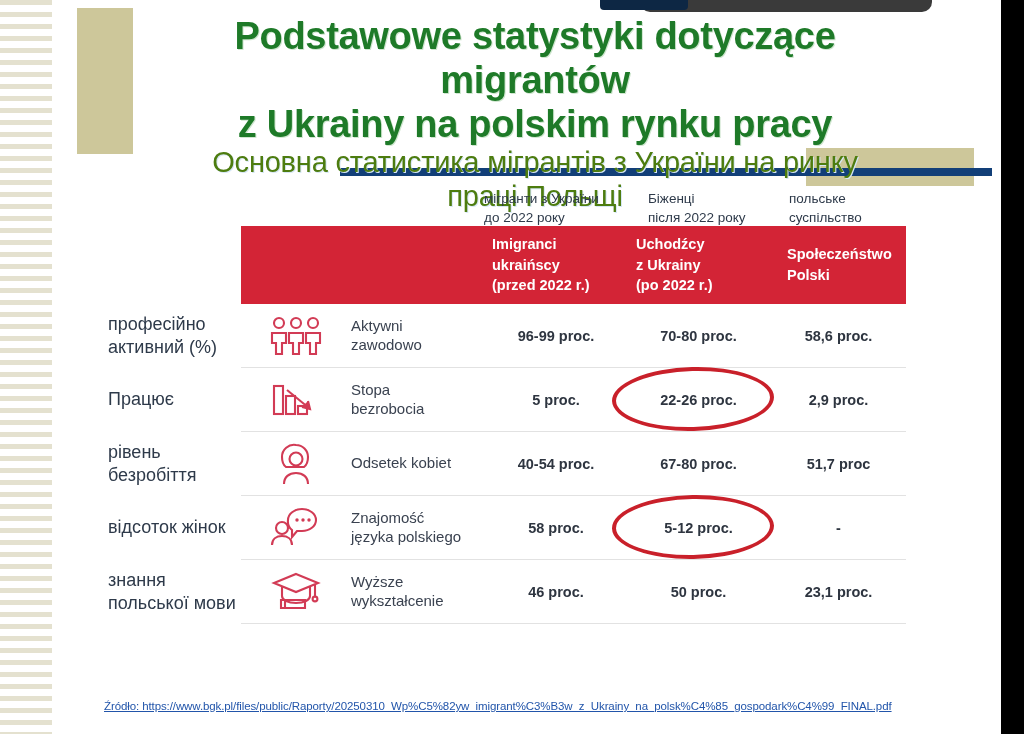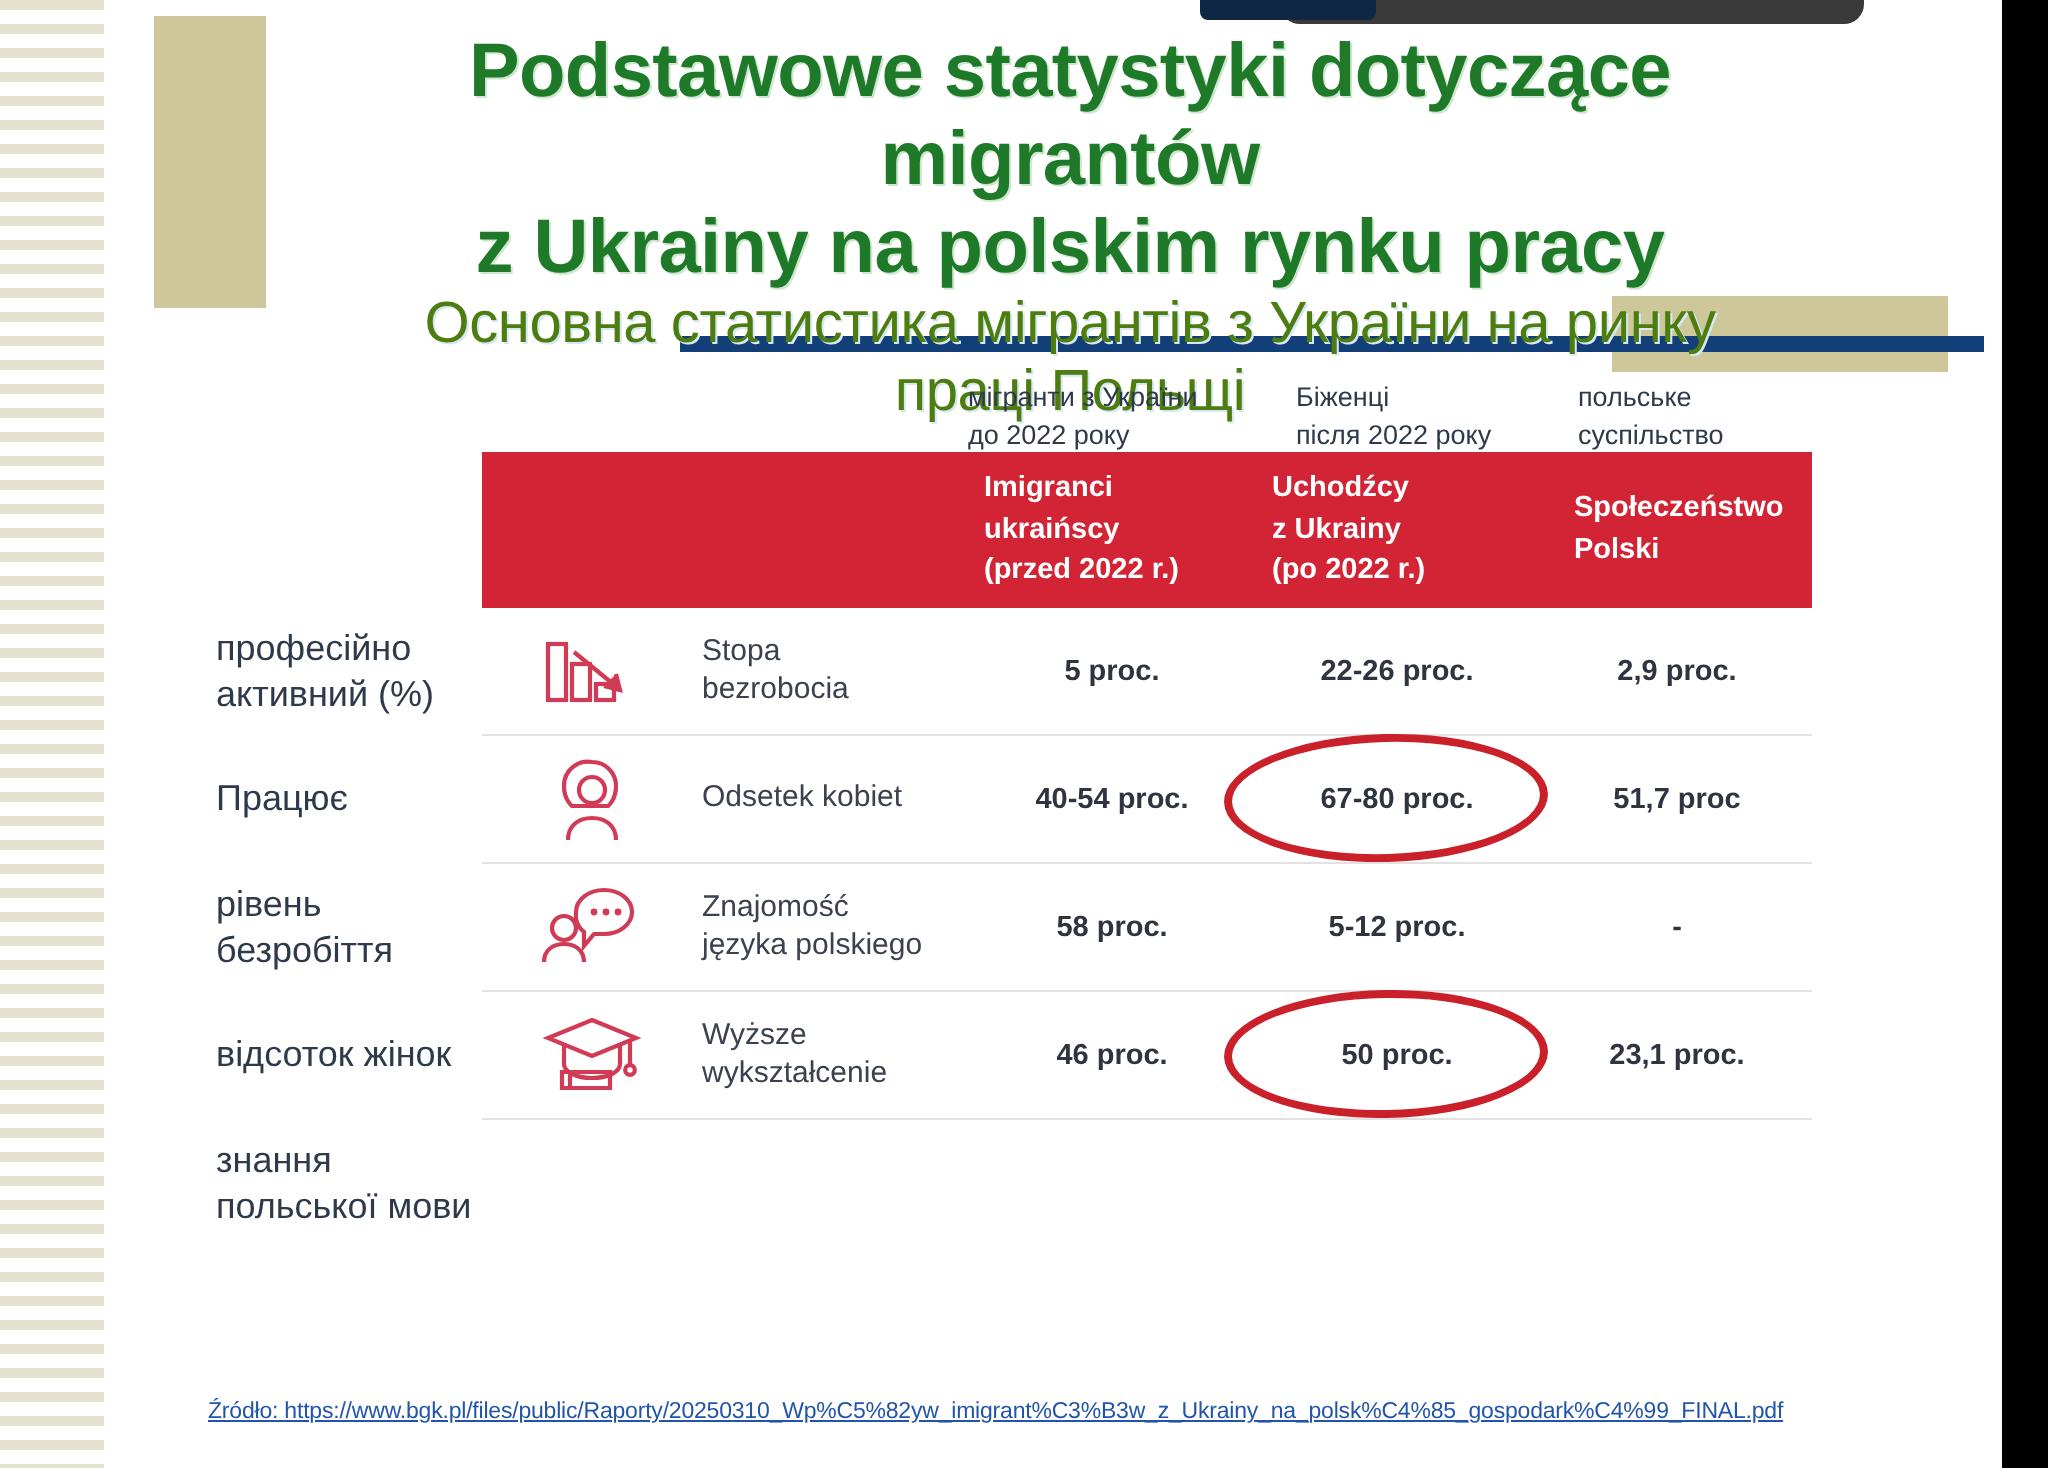--- a/index.html
+++ b/index.html
@@ -212,20 +212,39 @@
         <div>Uchodźcy</div>
         <div>z Ukrainy</div>
         <div>(po 2022 r.)</div>
       </div>
       <div class="th col-c">
         <div>Społeczeństwo</div>
         <div>Polski</div>
       </div>
     </div>
 
+    <div class="trow">
+      <div class="row-icon">
+        <svg width="54" height="40" viewBox="0 0 54 40" fill="none" stroke="#d23b55" stroke-width="2.1">
+          <circle cx="10" cy="7" r="5"></circle>
+            <circle cx="27" cy="7" r="5"></circle>
+            <circle cx="44" cy="7" r="5"></circle>
+          <path d="M3 17h14v10h-4v11h-6V27H3z"></path>
+            <path d="M20 17h14v10h-4v11h-6V27h-4z"></path>
+            <path d="M37 17h14v10h-4v11h-6V27h-4z"></path>
+        </svg>
+      </div>
+      <div class="row-label">
+        <div>Aktywni</div>
+        <div>zawodowo</div>
+      </div>
+      <div class="cell a">96-99 proc.</div>
+      <div class="cell b">70-80 proc.</div>
+      <div class="cell c">58,6 proc.</div>
+    </div>
 
 
     <div class="trow">
       <div class="row-icon">
         <svg width="50" height="40" viewBox="0 0 50 40" fill="none" stroke="#d23b55" stroke-width="2.1">
           <rect x="3" y="6" width="9" height="28"></rect>
           <rect x="15" y="16" width="9" height="18"></rect>
           <rect x="27" y="26" width="9" height="8"></rect>
           <path d="M16 10l22 18"></path>
             <path d="M31 27l8 2-2-8" fill="#d23b55"></path>

